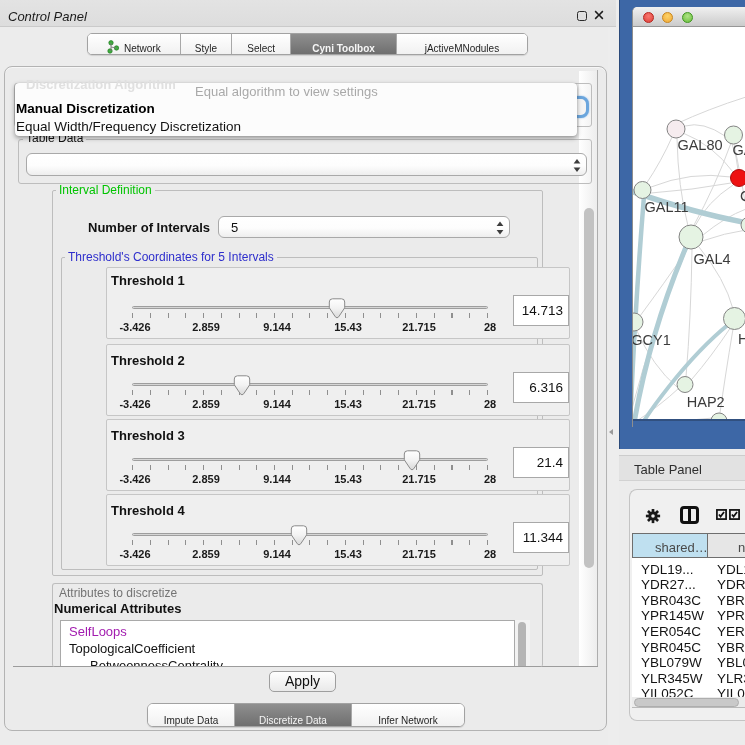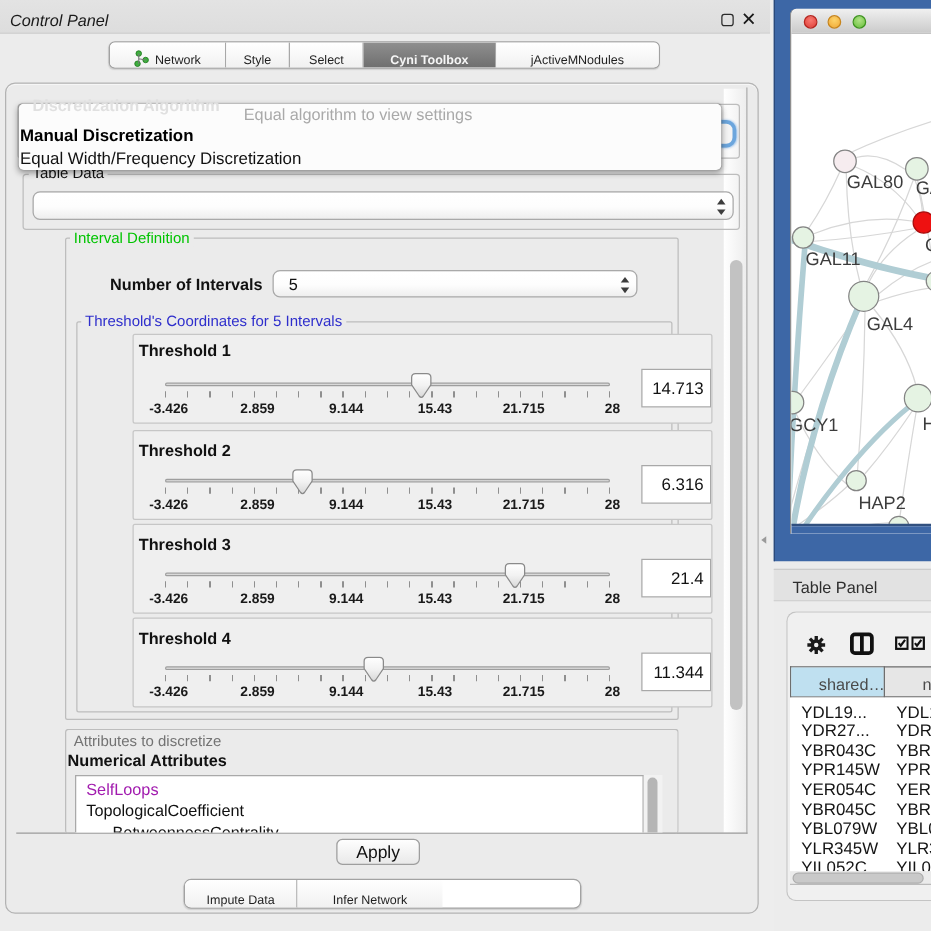--- a/index.html
+++ b/index.html
@@ -187,20 +187,21 @@
   <div style="position:absolute; left:8px; top:20px; font-size:13px; color:#111;">TopologicalCoefficient</div>
   <div style="position:absolute; left:8px; top:37px; font-size:13px; color:#111;margin-left:21px;">BetweennessCentrality</div>
 </div>
 <div class="abs" style="left:515px; top:620px; width:15px; height:46px; background:#f2f2f2;"></div>
 <div class="abs" style="left:518px; top:622px; width:8px; height:44px; background:#b5b5b5; border-radius:4px 4px 0 0;"></div>
 
 <div class="abs" style="left:269px; top:671px; width:67px; height:21px; background:linear-gradient(180deg,#fefefe,#e9e9e9); border:1px solid #9e9e9e; border-radius:5px; font-size:14px; color:#111; text-align:center; line-height:19px;">Apply</div>
 
 <div class="tabseg" style="left:147px; top:703px; width:318px; height:24px; border-radius:6px;">
   <div class="t" style="width:90px;">Impute Data</div>
+  <div class="t sel" style="width:121px;">Discretize Data</div>
   <div class="t" style="width:116px;">Infer Network</div>
 </div>
 
 <div class="abs" style="left:608px; top:27px; width:11px; height:718px; background:#ededed;"></div>
 <div class="abs" style="left:609px; top:429px; width:0; height:0; border-top:3px solid transparent; border-bottom:3px solid transparent; border-right:4px solid #9a9a9a;"></div>
 
 <div class="abs" style="left:619px; top:0px; width:126px; height:449px; background:#3d67a6; border-left:1px solid #2b4a7a;"></div>
 
 <div class="abs" style="left:632px; top:7px; width:113px; height:420px; background:#fff; border-left:1px solid #8e8e8e; border-radius:5px 0 0 0; overflow:hidden;">
   <div class="abs" style="left:0; top:0; width:113px; height:20px; background:linear-gradient(180deg,#f0f0f0,#cbcbcb); border-bottom:1px solid #979797; border-radius:5px 0 0 0;">

